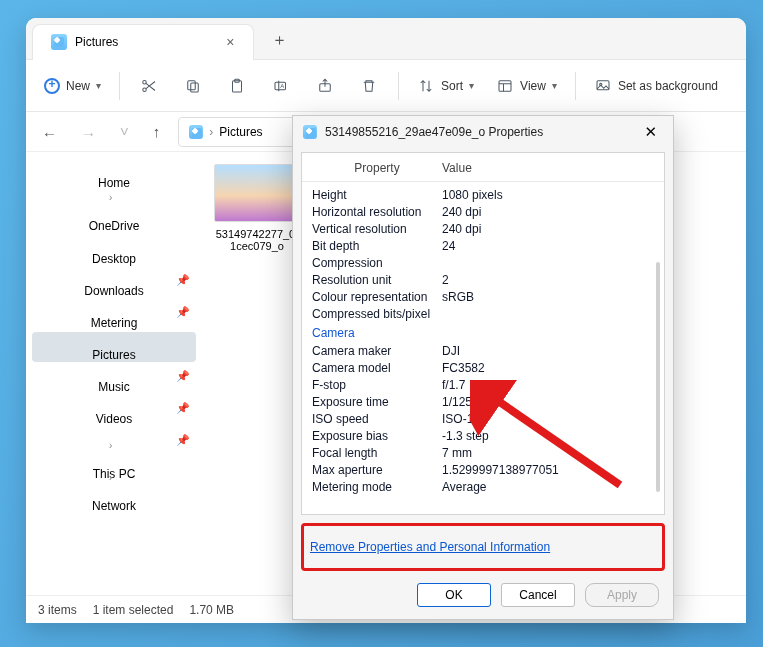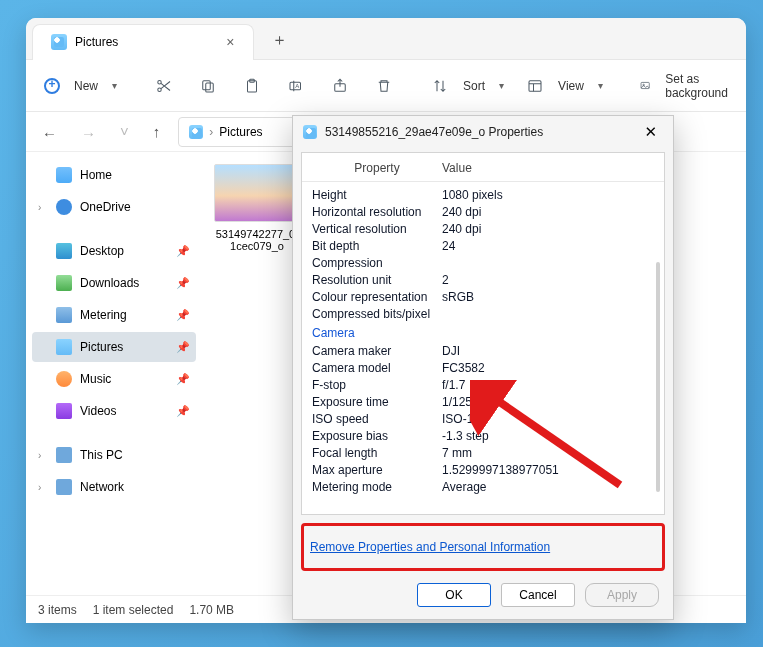--- a/index.html
+++ b/index.html
@@ -62,21 +62,21 @@
   .toolbar {
     height: 52px;
     display:flex;
     align-items:center;
     padding: 0 10px;
     gap: 6px;
     border-bottom:1px solid #e8e8e8;
   }
   .sep { width:1px; height:28px; background:#e0e0e0; margin:0 4px; }
   .tbtn {
-    display:flex; align-items:center; gap:14px;
+    display:flex; align-items:center; gap:6px;
     height:34px; padding:0 8px; border-radius:4px;
     color:#333;
   }
   .tbtn.icon-only { padding: 0 10px; }
   .blue-ring { border:2px solid #2f7de0; border-radius:50%; width:16px; height:16px; position:relative;}
   .blue-ring::after{content:'+';position:absolute;left:2.5px;top:-3px;color:#2f7de0;font-size:12px;font-weight:600;}
   .chev { color:#666; font-size:10px; }
   .ico-svg { width:18px; height:18px; stroke:#4f5b66; stroke-width:1.4; fill:none; }
   .navrow {
     height:40px; display:flex; align-items:center; gap:12px; padding:0 10px;
@@ -88,21 +88,21 @@
     flex-shrink:0;
     display:flex; align-items:center; gap:6px;
     border:1px solid #ddd; border-radius:4px; height:30px;
     padding:0 10px;
     width:120px;
   }
   .body { flex:1; display:flex; overflow:hidden;}
   .sidebar { width:176px; padding:8px 6px; display:flex; flex-direction:column; gap:2px;}
   .side-item {
     display:flex; align-items:center; gap:8px;
-    height:30px; padding:0 6px; border-radius:4px;
+    height:30px; padding:0 6px; border-radius:4px;flex-direction:column;
   }
   .side-item.active { background:#dbe2e8; }
   .side-item .caret { width:10px; color:#888; font-size:10px;}
   .pin { color:#aaa; font-size:11px;}
   .side-group-gap { height:10px; }
   .ficon { width:16px; height:16px; border-radius:3px; display:inline-block;}
   .ficon.home { background:linear-gradient(#74c0fc,#4dabf7);}
   .ficon.cloud { background:#3e8de0; border-radius:50%;}
   .ficon.desktop { background:linear-gradient(#56c1e0,#2e8fcf); border-radius:2px;}
   .ficon.download { background:linear-gradient(#93dd97,#4caf50); border-radius:2px;}

